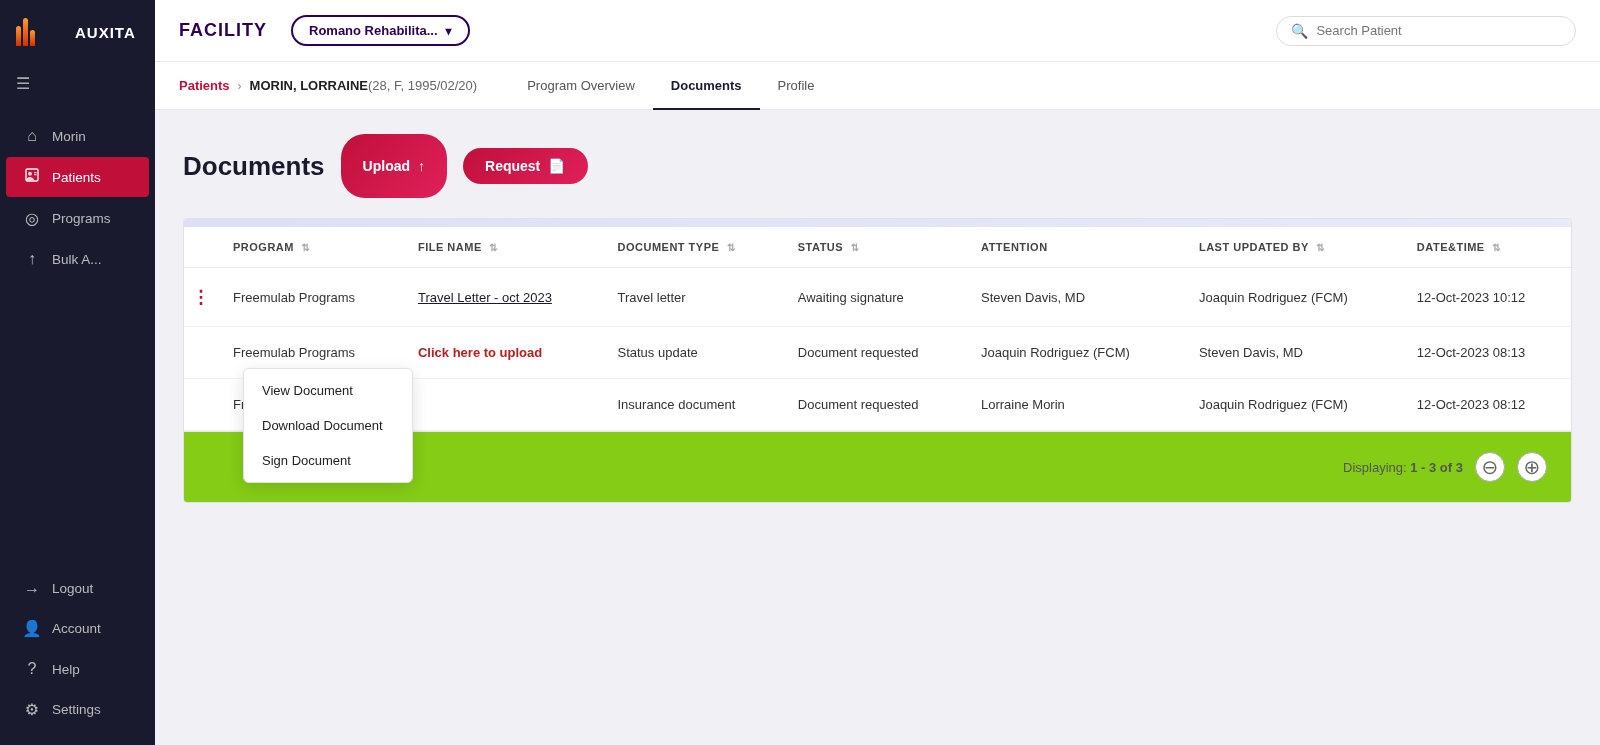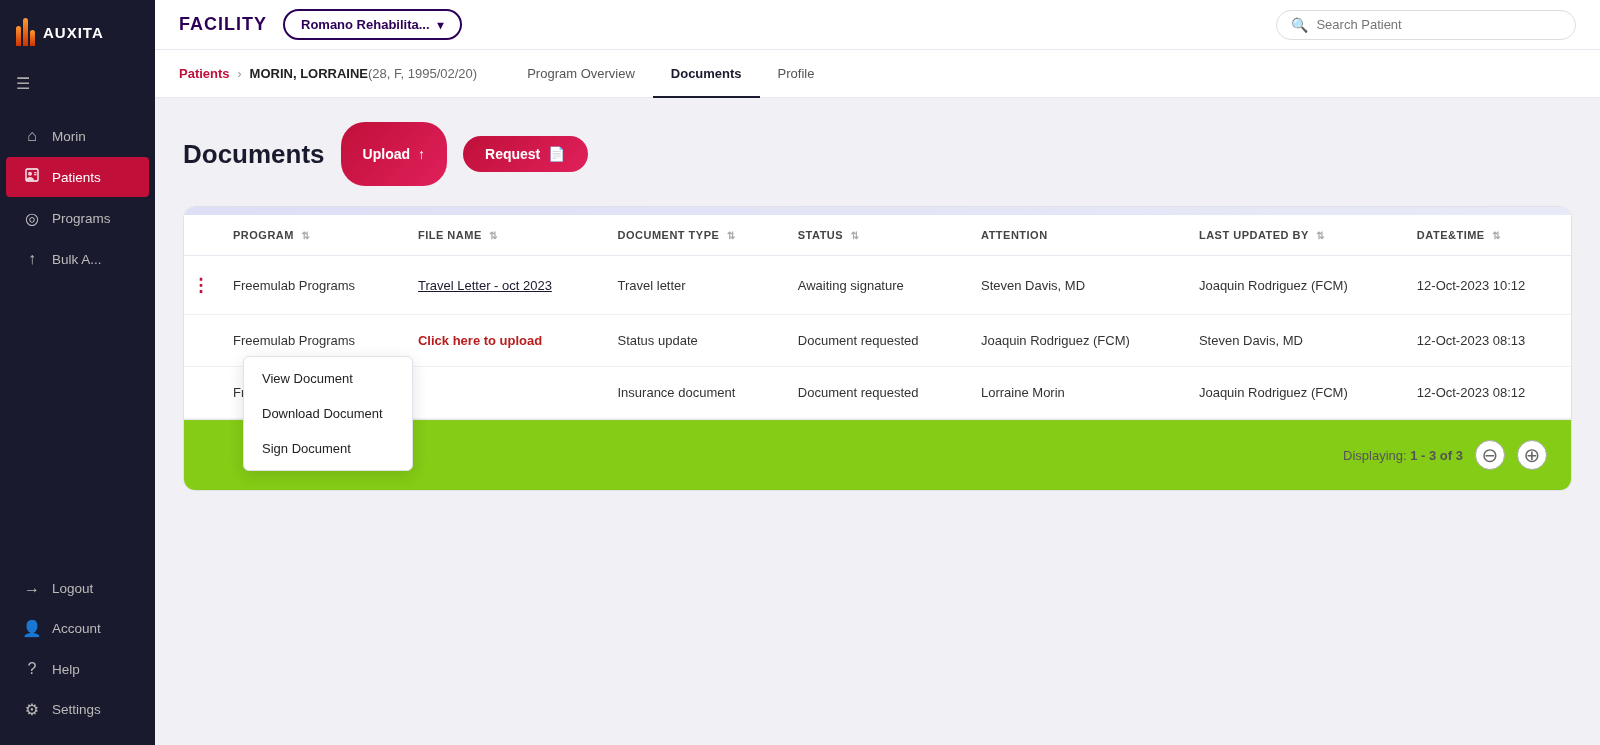--- a/index.html
+++ b/index.html
@@ -63,23 +63,23 @@
       height: 745px;
       overflow: hidden;
     }
 
     
     .topbar {
       background: #fff;
       display: flex;
       align-items: center;
       padding: 0 24px;
-      height: 50px;
+      height: 62px;
       border-bottom: 1px solid #e8e8f0;
-      gap: 16px;
+      gap: 24px;
     }
     .facility-label {
       font-size: 18px;
       font-weight: 700;
       color: #2d0057;
       letter-spacing: 1px;
       text-transform: uppercase;
     }
     .facility-dropdown {
       border: 2px solid #2d0057;
@@ -221,21 +221,21 @@
       font-weight: 600;
       cursor: pointer;
       display: flex;
       align-items: center;
       gap: 8px;
     }
 
     
     .table-container {
       background: #fff;
-      border-radius: 12px;
+      border-radius: 4px;
       overflow: hidden;
       border: 1px solid #e0e0ea;
     }
     .table-header-bar {
       background: linear-gradient(to right, #dde0f5, #e8eaf8);
       height: 8px;
     }
     table {
       width: 100%;
       border-collapse: collapse;
@@ -351,21 +351,21 @@
 </head>
 <body>
 
 <div class="sidebar">
   <div class="sidebar-logo">
     <div class="logo-flames">
       <div class="flame" style="height:20px;"></div>
       <div class="flame" style="height:28px;"></div>
       <div class="flame" style="height:16px;"></div>
     </div>
-    <span style="color:#fff; font-weight:700; font-size:15px; letter-spacing:1px;">AUXITA</span>
+    <span style="color:#fff; font-weight:700; font-size:15px; letter-spacing:1px;margin-left:32px;">AUXITA</span>
   </div>
 
   <div class="sidebar-hamburger">☰</div>
 
   <div class="sidebar-nav">
     <div class="sidebar-item">
       <span class="sidebar-item-icon">⌂</span>
       <span>Morin</span>
     </div>
     <div class="sidebar-item active">

